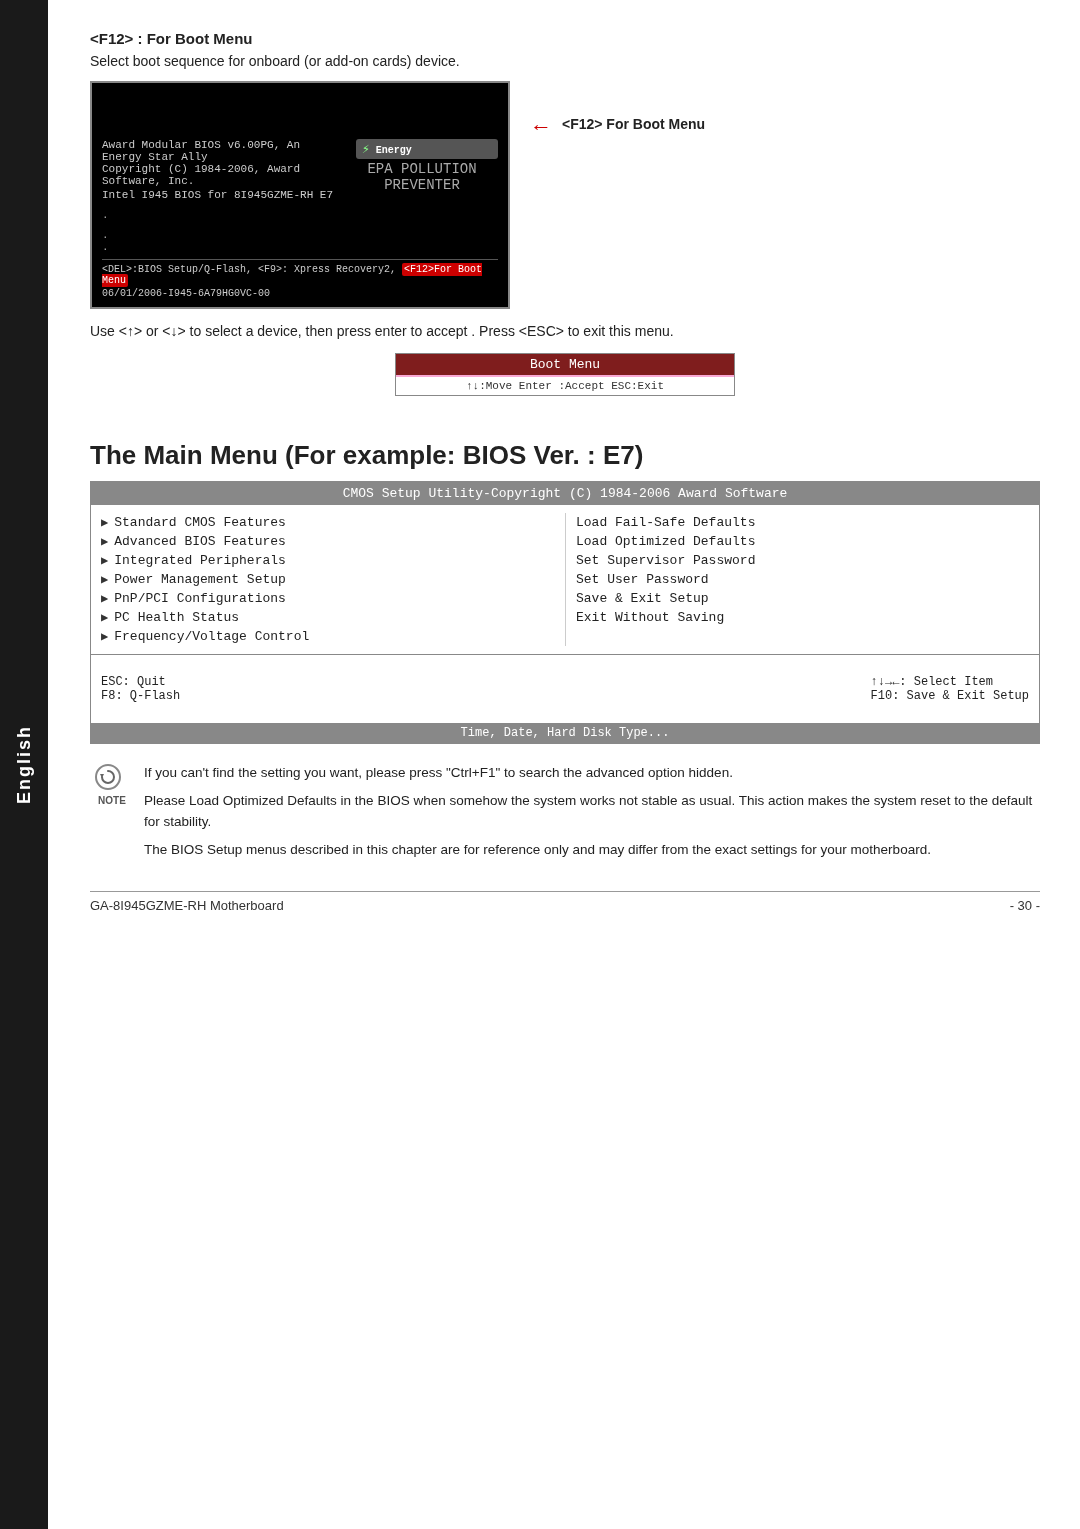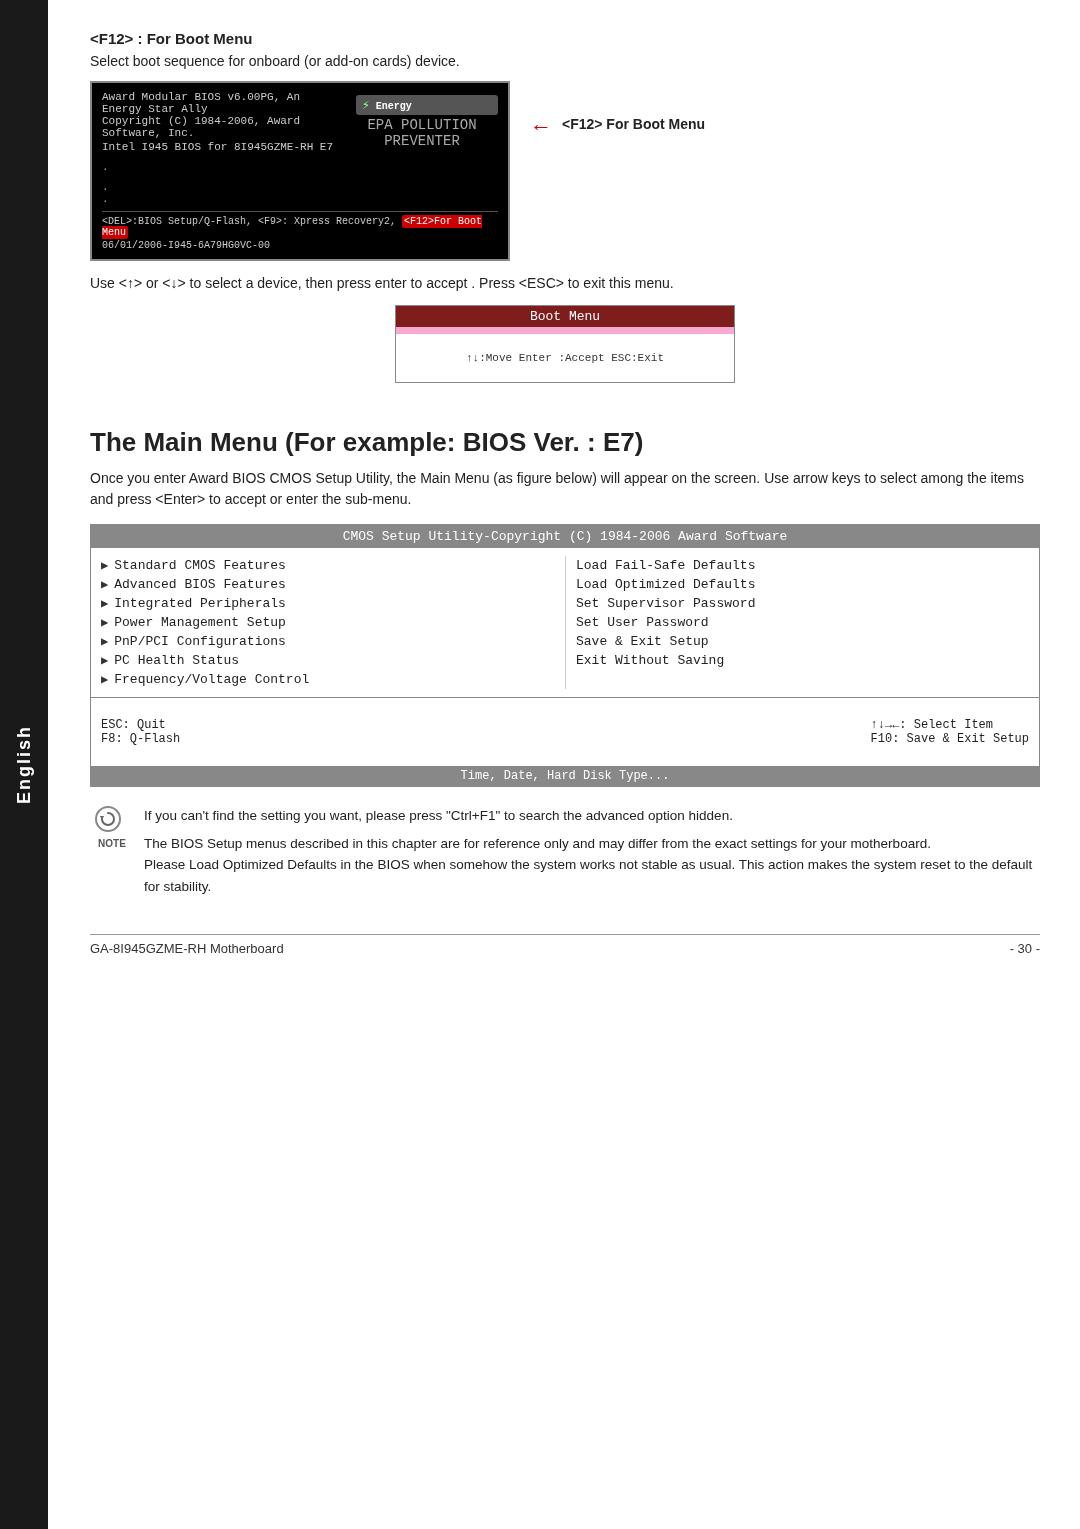--- a/index.html
+++ b/index.html
@@ -63,22 +63,23 @@
       font-family: 'Courier New', monospace;
       font-size: 11px;
       padding: 8px 10px;
       width: 420px;
       min-height: 110px;
       position: relative;
     }
     .bios-screen .bios-title-line {
       display: flex;
       justify-content: space-between;
-      align-items: center;
+      align-items: flex-start;
       margin-bottom: 2px;
+      margin-top: 48px;
     }
     .bios-logo {
       background: #555;
       color: #fff;
       font-size: 10px;
       padding: 2px 6px;
       border-radius: 3px;
       font-weight: bold;
       margin-left: 10px;
     }
@@ -136,24 +137,24 @@
     }
     .boot-menu-item {
       padding: 1px 10px;
       font-size: 13px;
     }
     .boot-menu-item.selected {
       background: #336699;
       color: #fff;
     }
     .boot-menu-footer {
-      border-top: 7px solid #f9a8d4;
+      border-top: 2px solid #f9a8d4;
       font-size: 11px;
       text-align: center;
-      padding: 18px 0;
+      padding: 3px 0;
       color: #333;
     }
 
     
     .main-menu-heading {
       font-size: 26px;
       font-weight: bold;
       margin: 24px 0 10px 0;
       line-height: 1.2;
     }
@@ -228,21 +229,21 @@
       gap: 10px;
       margin-bottom: 14px;
     }
     .note-icon {
       width: 44px;
       height: 44px;
       flex-shrink: 0;
       display: flex;
       flex-direction: column;
       align-items: center;
-      justify-content: space-between;
+      justify-content: center;
     }
     .note-icon-graphic {
       width: 36px;
       height: 30px;
     }
     .note-label {
       font-size: 10px;
       font-weight: bold;
       color: #555;
       margin-top: 2px;
@@ -308,21 +309,20 @@
   <div class="use-line">Use &lt;↑&gt; or &lt;↓&gt; to select a device, then press enter to accept . Press &lt;ESC&gt; to exit this menu.</div>
 
   <div style="display:flex; justify-content:center; margin-bottom:20px;">
     <div class="boot-menu-box">
       <div class="boot-menu-title">Boot Menu</div>
       <div class="boot-menu-footer">↑↓:Move   Enter :Accept   ESC:Exit</div>
     </div>
   </div>
 
   <div class="main-menu-heading">The Main Menu (For example: BIOS Ver. : E7)</div>
-  <div class="main-menu-desc">Once you enter Award BIOS CMOS Setup Utility, the Main Menu (as figure below) will appear on the screen.  Use arrow keys to select among the items and press &lt;Enter&gt; to accept or enter the sub-menu.</div>
 
   <div class="cmos-box">
     <div class="cmos-title">CMOS Setup Utility-Copyright (C) 1984-2006 Award Software</div>
     <div class="cmos-body">
       <div class="cmos-left" id="cmos-left">
           <div class="cmos-item">
             <span class="cmos-arrow">▶</span>
             <span>Standard CMOS Features</span>
           </div>
           <div class="cmos-item">
@@ -377,22 +377,22 @@
       <svg class="note-icon-graphic" viewBox="0 0 36 30">
 
         <circle cx="14" cy="14" r="12" fill="none" stroke="#888" stroke-width="2"></circle>
         <path d="M14 8 A6 6 0 1 1 8 14" fill="none" stroke="#666" stroke-width="2" stroke-linecap="round"></path>
         <polygon points="6,11 8,15 10,11" fill="#666"></polygon>
       </svg>
       <div class="note-label">NOTE</div>
     </div>
     <div class="note-text">
       <div style="margin-bottom:6px;">If you can't find the setting you want, please press "Ctrl+F1" to search the advanced option hidden.</div>
+      <div style="margin-bottom:6px;">Please Load Optimized Defaults in the BIOS when somehow the system works not stable as usual. This action makes the system reset to the default for stability.</div>
       <div>The BIOS Setup menus described in this chapter are for reference only and may differ from the exact settings for your motherboard.</div>
-      <div style="margin-bottom:6px;">Please Load Optimized Defaults in the BIOS when somehow the system works not stable as usual. This action makes the system reset to the default for stability.</div>
     </div>
   </div>
 
   <div class="page-footer">
     <span>GA-8I945GZME-RH Motherboard</span>
     <span>- 30 -</span>
   </div>
 
 </div>
 

